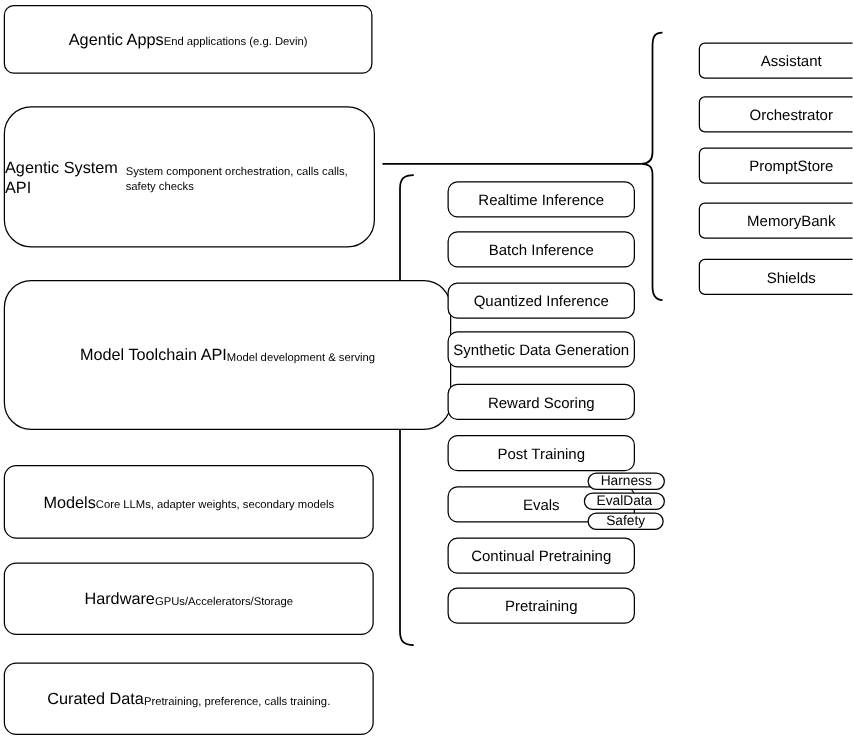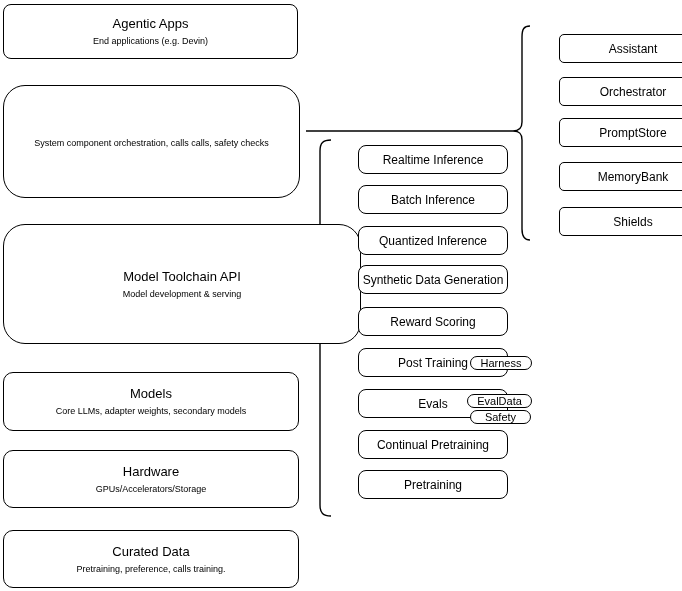--- a/index.html
+++ b/index.html
@@ -18,21 +18,21 @@
   }
   #canvas{position:absolute;inset:0;width:682px;height:591px;}
   svg.overlay{position:absolute;left:0;top:0;z-index:1;pointer-events:none;}
   svg.overlay path{fill:none;stroke:var(--stroke);stroke-width:1.4;}
   .node{
     position:absolute;
     box-sizing:border-box;
     border:1.4px solid var(--stroke);
     background:var(--fill);
     display:flex;
-    flex-direction:column;
+    flex-direction:row;
     align-items:center;
     justify-content:center;
     text-align:left;
     z-index:2;
   }
   .node .t{font-size:13px;line-height:16px;}
   .node .s{font-size:9px;line-height:12px;margin-top:3px;}
   .mitem,.ritem{
     position:absolute;
     box-sizing:border-box;
@@ -70,20 +70,21 @@
     <path d="M 530 26 C 524 26 522 29 522 37 L 522 122 C 522 127 520 131 513 131 C 520 131 522 134 522 140 L 522 229 C 522 236 524 240 530 240"></path>
     <path d="M 331 140 C 323 140 320 143 320 151 L 320 317 C 320 322 318 325 311 325 C 318 325 320 328 320 333 L 320 505 C 320 513 323 516 331 516"></path>
   </svg>
 
   <div class="node" style="left:3px;top:4px;width:295px;height:55px;border-radius:8px">
     <div class="t">Agentic Apps</div>
     <div class="s">End applications (e.g. Devin)</div>
   </div>
 
   <div class="node" style="left:3px;top:85px;width:297px;height:113px;border-radius:22px">
+    <div class="t">Agentic System API</div>
     <div class="s">System component orchestration, calls calls, safety checks</div>
   </div>
 
   <div class="node" style="left:3px;top:224px;width:358px;height:120px;border-radius:22px">
     <div class="t">Model Toolchain API</div>
     <div class="s">Model development &amp; serving</div>
   </div>
 
   <div class="node" style="left:3px;top:372px;width:296px;height:59px;border-radius:10px">
     <div class="t">Models</div>
@@ -103,21 +104,21 @@
   <div class="mitem" style="top:145px">Realtime Inference</div>
   <div class="mitem" style="top:185px">Batch Inference</div>
   <div class="mitem" style="top:226px">Quantized Inference</div>
   <div class="mitem" style="top:265px">Synthetic Data Generation</div>
   <div class="mitem" style="top:307px">Reward Scoring</div>
   <div class="mitem" style="top:348px">Post Training</div>
   <div class="mitem" style="top:389px">Evals</div>
   <div class="mitem" style="top:430px">Continual Pretraining</div>
   <div class="mitem" style="top:470px">Pretraining</div>
 
-  <div class="pill" style="left:470px;top:356px;width:62px;height:14px">Harness</div>
+  <div class="pill" style="left:470px;top:378px;width:62px;height:14px">Harness</div>
   <div class="pill" style="left:467px;top:394px;width:65px;height:14px">EvalData</div>
   <div class="pill" style="left:470px;top:410px;width:61px;height:14px">Safety</div>
 
   <div class="ritem" style="top:34px">Assistant</div>
   <div class="ritem" style="top:77px">Orchestrator</div>
   <div class="ritem" style="top:118px">PromptStore</div>
   <div class="ritem" style="top:162px">MemoryBank</div>
   <div class="ritem" style="top:207px">Shields</div>
 
 </div>

